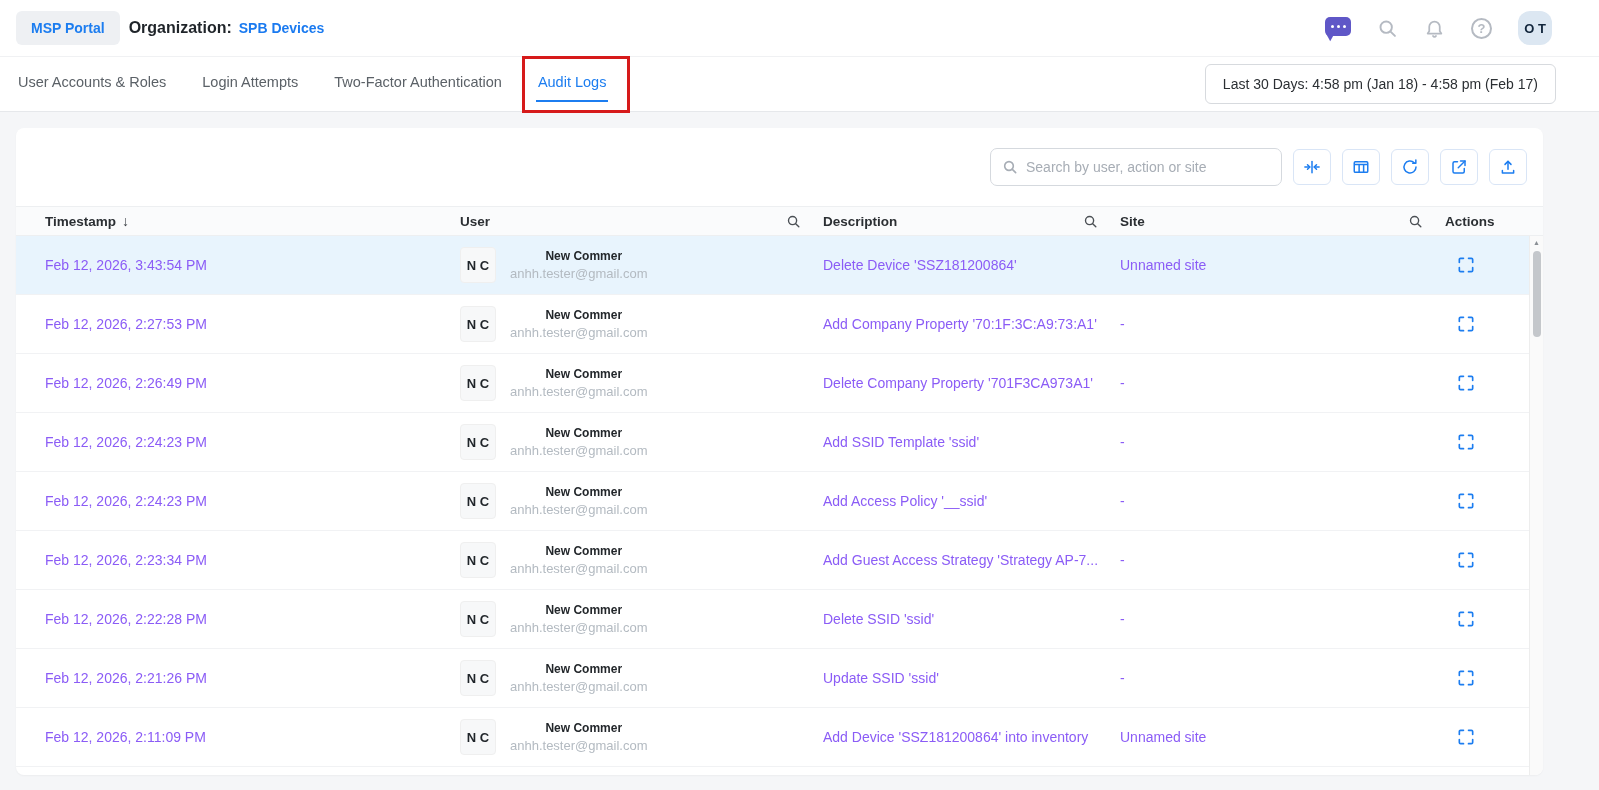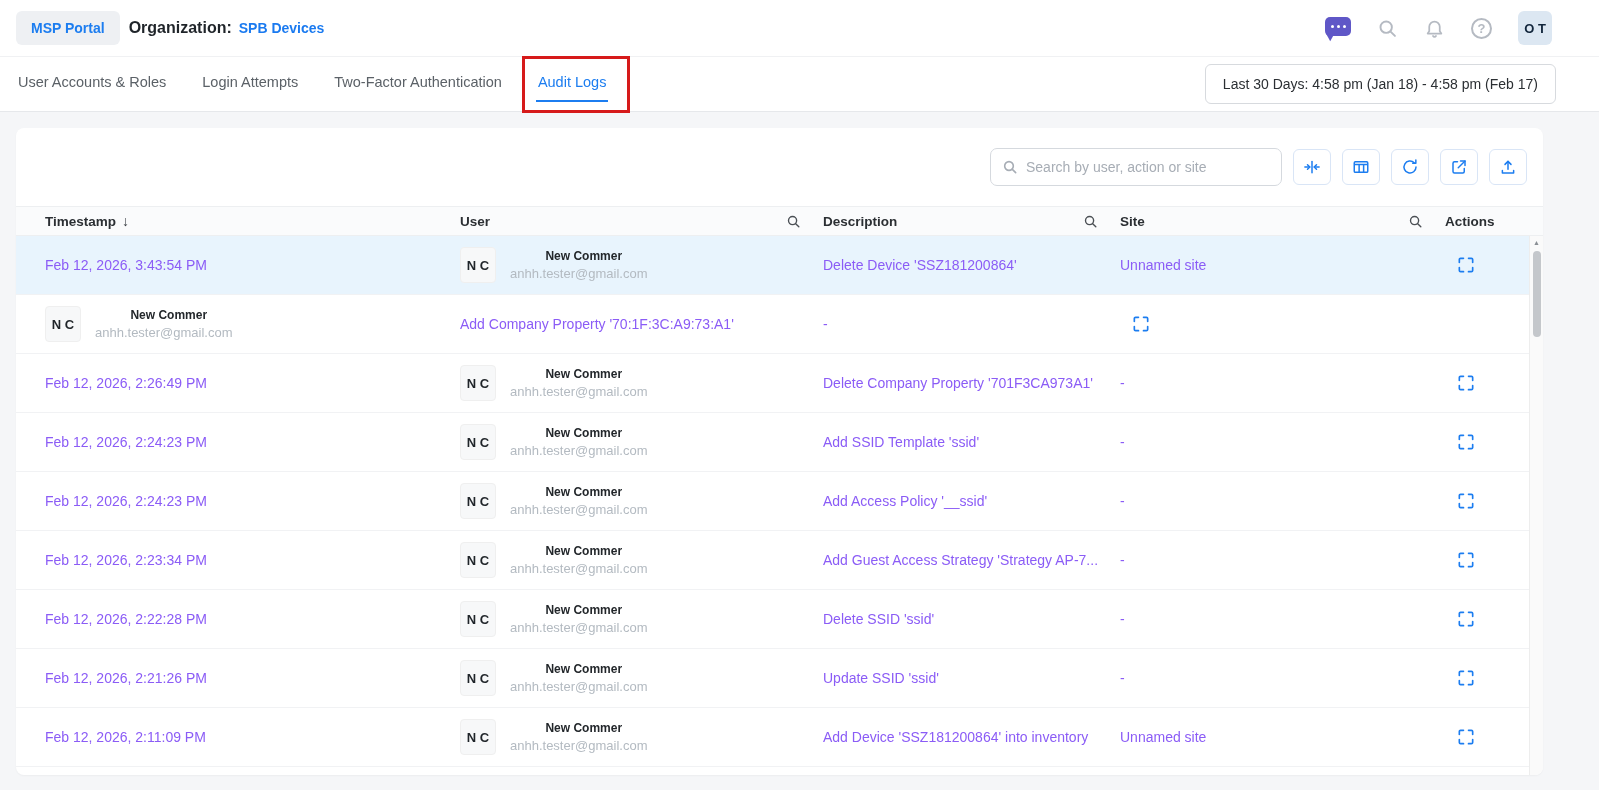--- a/index.html
+++ b/index.html
@@ -11,21 +11,21 @@
   .portal-chip { background:#eef0f3; color:#1c7df0; font-weight:bold; font-size:14px; border:none; border-radius:6px; padding:9px 15px; cursor:pointer; font-family:inherit; }
   .org-label { margin-left:9px; font-weight:bold; font-size:16px; color:#1f2429; }
   .org-link { margin-left:7px; color:#1a7af0; font-weight:bold; font-size:14px; text-decoration:none; cursor:pointer; }
   .top-right { margin-left:auto; display:flex; align-items:center; gap:26px; }
   .icon-gray { color:#b5bac2; display:flex; align-items:center; cursor:pointer; background:none; border:none; }
   .chat-bubble { position:relative; width:30px; height:22px; cursor:pointer; }
   .chat-bubble .bubble { position:absolute; right:0; top:0; width:26px; height:19px; background:#5f57c7; border-radius:5px; display:flex; align-items:center; justify-content:center; gap:3px; }
   .chat-bubble .bubble i { width:3px; height:3px; background:#fff; border-radius:50%; }
   .chat-bubble .tail { position:absolute; left:4px; bottom:-2px; width:0; height:0; border-left:6px solid transparent; border-right:2px solid transparent; border-top:7px solid #5f57c7; transform:rotate(12deg); }
   .help-circle { width:21px; height:21px; border:2px solid #b5bac2; border-radius:50%; display:flex; align-items:center; justify-content:center; font-size:13px; font-weight:bold; color:#b5bac2; cursor:pointer; background:#fff; }
-  .avatar { width:34px; height:34px; background:#dce7f2; color:#12263c; border-radius:6px; display:flex; align-items:center; justify-content:center; font-weight:bold; font-size:13px; cursor:pointer; }
+  .avatar { width:34px; height:34px; background:#dce7f2; color:#12263c; border-radius:12px; display:flex; align-items:center; justify-content:center; font-weight:bold; font-size:13px; cursor:pointer; }
 
   
   .tabbar { height:55px; background:#fff; border-bottom:1px solid #e6e8eb; display:flex; align-items:center; padding:0 16px; }
   .tabs { display:flex; gap:32px; align-items:center; }
   .tab { position:relative; background:none; border:none; font-family:inherit; font-size:14.5px; color:#5b6167; padding:7px 2px 10px; cursor:pointer; border-bottom:2px solid transparent; white-space:nowrap; }
   .tab.active { color:#1c7df0; border-bottom-color:#1c7df0; }
   .tab.annotated::after { content:""; position:absolute; left:-14px; right:-22px; top:-11px; bottom:-13px; border:3px solid #d61a1a; pointer-events:none; }
   .date-range { margin-left:auto; margin-right:27px; height:40px; background:#fff; border:1px solid #d7dade; border-radius:6px; padding:0 17px; display:flex; align-items:center; font-family:inherit; font-size:14px; color:#2b2f33; cursor:pointer; white-space:nowrap; }
 
   
@@ -224,20 +224,21 @@
               <svg width="20" height="20" viewBox="0 0 24 24" fill="none" stroke="currentColor" stroke-width="2" stroke-linecap="round" stroke-linejoin="round">
                 <path d="M4 9V5.5A1.5 1.5 0 0 1 5.5 4H9"></path>
                 <path d="M15 4h3.5A1.5 1.5 0 0 1 20 5.5V9"></path>
                 <path d="M20 15v3.5a1.5 1.5 0 0 1-1.5 1.5H15"></path>
                 <path d="M9 20H5.5A1.5 1.5 0 0 1 4 18.5V15"></path>
               </svg>
             </button>
           </div>
         </div>
         <div class="grid trow">
+          <div class="cell-ts">Feb 12, 2026, 2:27:53 PM</div>
           <div class="cell-user">
             <div class="u-avatar">N C</div>
             <div class="u-meta">
               <div class="u-name">New Commer</div>
               <div class="u-email">anhh.tester@gmail.com</div>
             </div>
           </div>
           <div class="cell-desc">Add Company Property '70:1F:3C:A9:73:A1'</div>
           <div class="cell-site">-</div>
           <div class="cell-actions">

